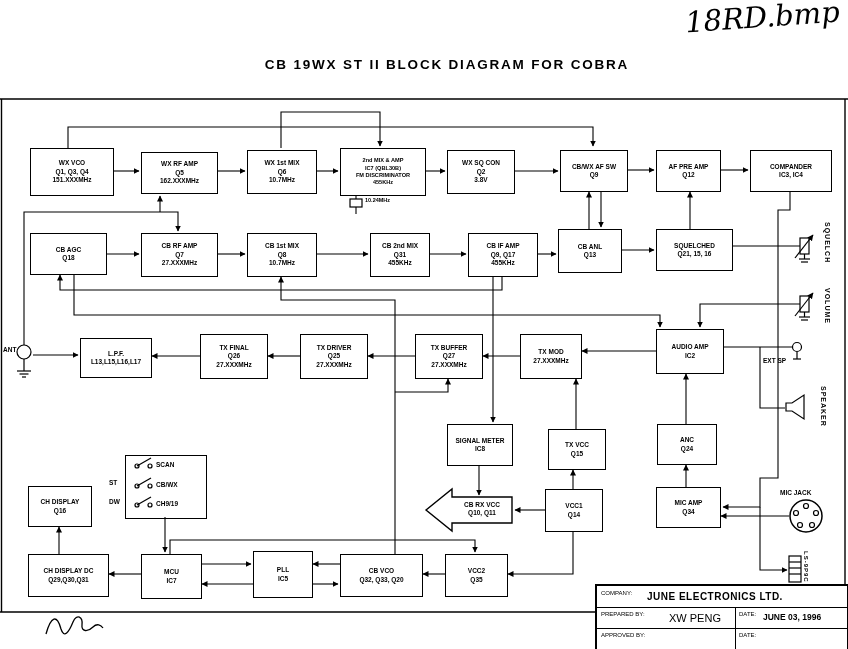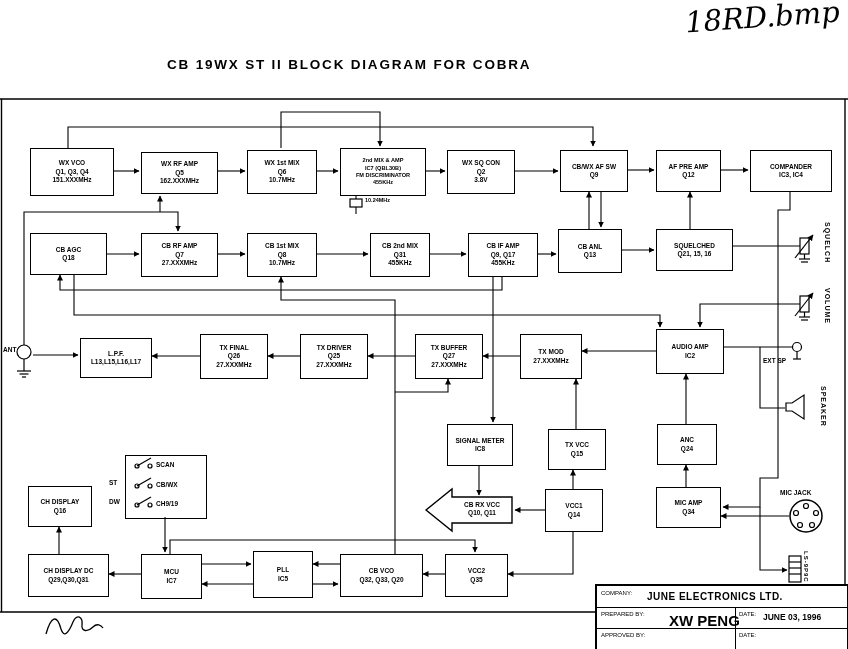--- a/index.html
+++ b/index.html
@@ -3,36 +3,36 @@
 <meta charset="utf-8">
 <style>
   html,body{margin:0;padding:0;background:#fff;}
   body{width:848px;height:649px;position:relative;overflow:hidden;
        font-family:"Liberation Sans",sans-serif;color:#000;}
   .blk{position:absolute;border:1.5px solid #000;background:#fff;z-index:2;
        display:flex;flex-direction:column;align-items:center;justify-content:center;
        text-align:center;font-weight:700;font-size:6.5px;line-height:1.3;white-space:nowrap;}
   .blk.small{font-size:5.6px;}
   .blk.nob{border:none;background:transparent;}
-  .ttl{position:absolute;left:167px;top:57px;width:560px;text-align:left;
+  .ttl{position:absolute;left:167px;top:57px;width:560px;text-align:center;
        font-size:13.5px;font-weight:700;letter-spacing:1.8px;z-index:3;}
   .note{position:absolute;top:0px;right:8px;font-family:"DejaVu Serif",serif;
         font-style:italic;font-size:29px;transform:rotate(-4deg);z-index:3;}
   .lbl{position:absolute;font-size:6.5px;font-weight:700;z-index:3;white-space:nowrap;}
   .vlbl{position:absolute;writing-mode:vertical-rl;font-size:7px;font-weight:700;
         letter-spacing:1px;z-index:3;}
   .swbox{position:absolute;left:125px;top:455px;width:80px;height:62px;
          border:1.5px solid #000;background:transparent;z-index:2;}
   .tblock{position:absolute;left:595px;top:584px;width:250px;height:63px;
           border:2px solid #000;background:#fff;z-index:4;}
   .tb-h{position:absolute;left:0;width:100%;height:0;border-top:1.2px solid #000;}
   .tb-v{position:absolute;top:21px;bottom:0;width:0;border-left:1.2px solid #000;}
   .tb-lbl{position:absolute;font-size:6px;font-weight:400;}
   .tb-big{position:absolute;font-size:10px;font-weight:700;letter-spacing:.5px;}
-  .tb-med{position:absolute;font-size:15px;font-weight:700;}
+  .tb-med{position:absolute;font-size:11px;font-weight:400;}
   .tb-date{position:absolute;font-size:8.5px;font-weight:700;}
 </style>
 </head>
 <body>
 
 <svg width="848" height="649" style="position:absolute;left:0;top:0;z-index:1">
   <defs>
     <marker id="a" markerWidth="7" markerHeight="7" refX="5.5" refY="3" orient="auto" markerUnits="userSpaceOnUse">
         <path d="M0,0L6,3L0,6Z"></path>
       </marker>

